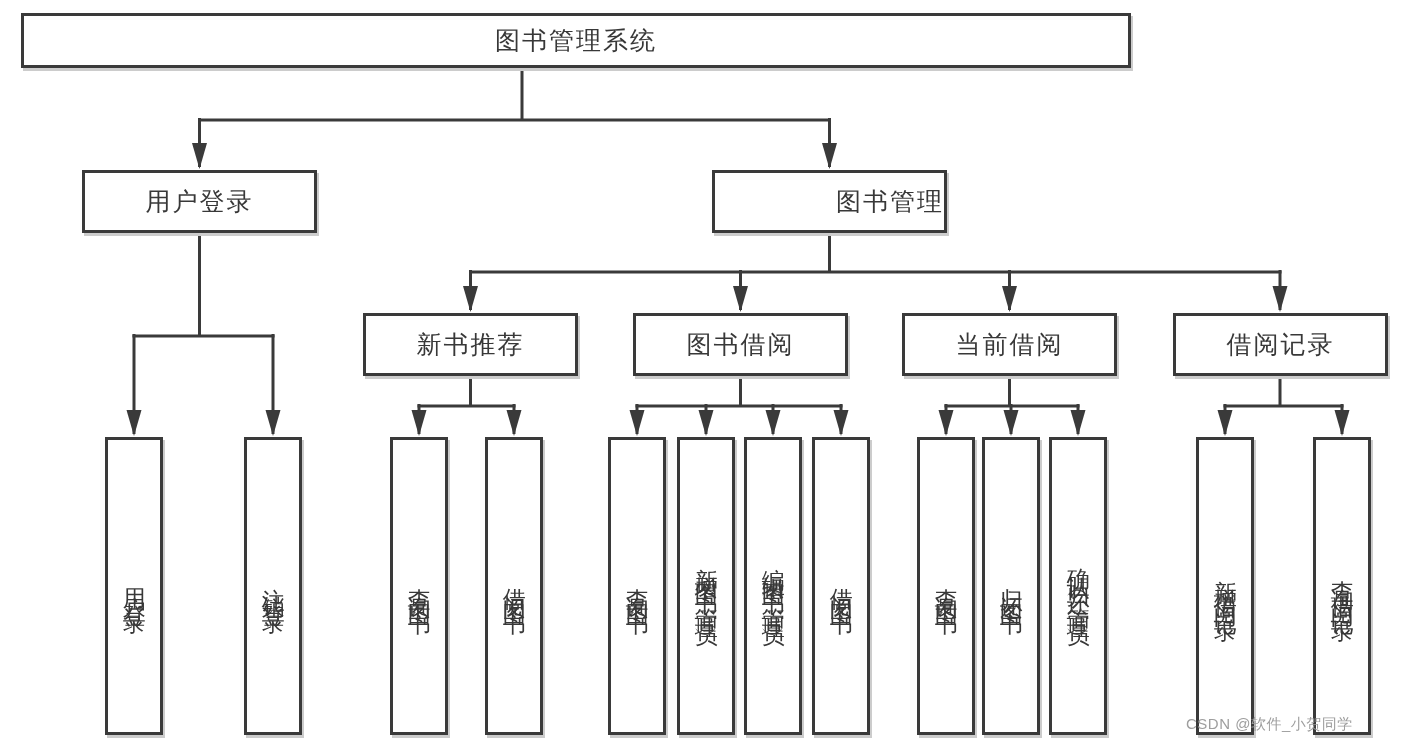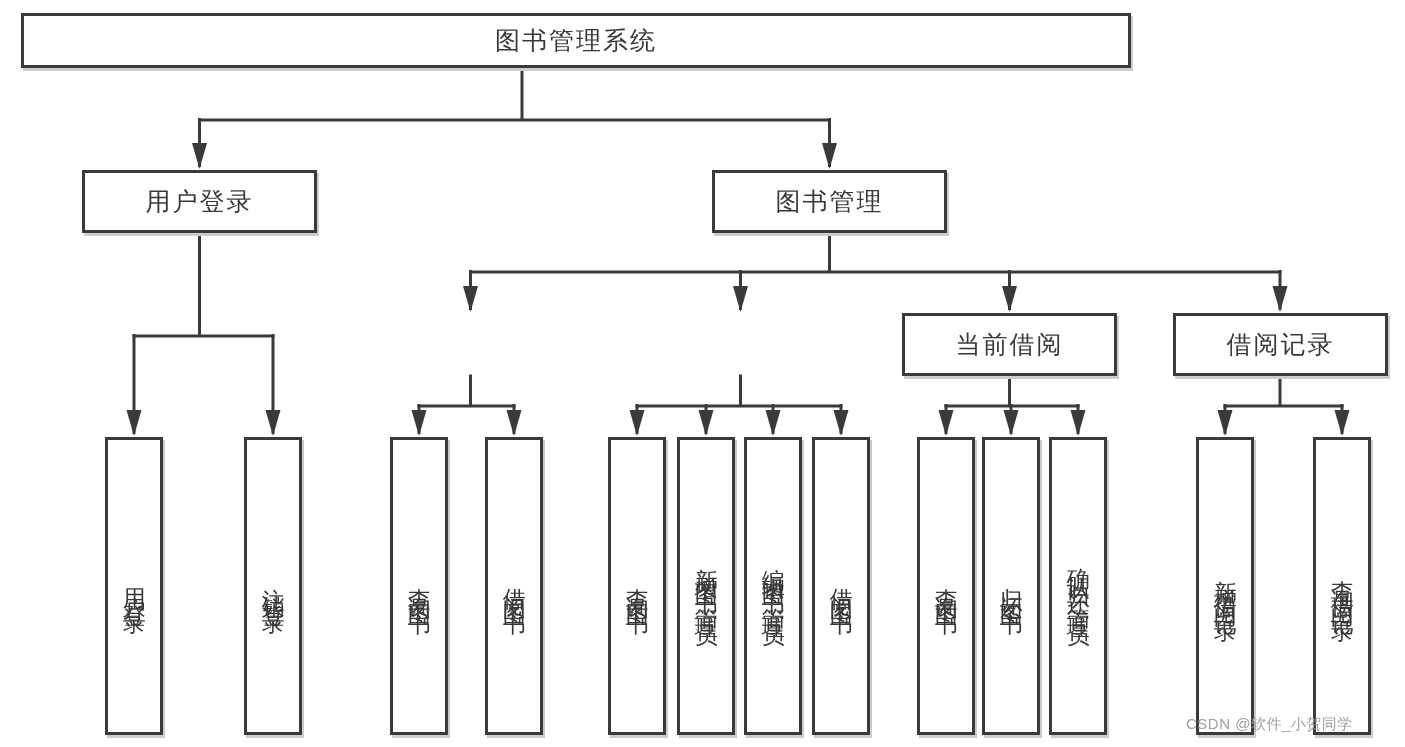--- a/index.html
+++ b/index.html
@@ -89,24 +89,30 @@
     </g>
   </svg>
 
   <div class="node hnode" style="left:21px;top:13px;width:1110px;height:55px;">
     <span>图书管理系统</span>
   </div>
 
   <div class="node hnode" style="left:82px;top:170px;width:235px;height:63px;">
     <span>用户登录</span>
   </div>
-  <div class="node hnode" style="left:712px;top:170px;width:235px;height:63px;">
+  <div class="node hnode" style="left:712px;top:170px;width:235px;height:63px;justify-content:flex-end;">
     <span>图书管理</span>
   </div>
 
+  <div class="node hnode" style="left:363px;top:313px;width:215px;height:63px;">
+    <span>新书推荐</span>
+  </div>
+  <div class="node hnode" style="left:633px;top:313px;width:215px;height:63px;">
+    <span>图书借阅</span>
+  </div>
   <div class="node hnode" style="left:902px;top:313px;width:215px;height:63px;">
     <span>当前借阅</span>
   </div>
   <div class="node hnode" style="left:1173px;top:313px;width:215px;height:63px;">
     <span>借阅记录</span>
   </div>
 
   <div class="node vnode" style="left:105px;top:437px;width:58px;height:298px;">
     <span>用户登录</span>
   </div>

